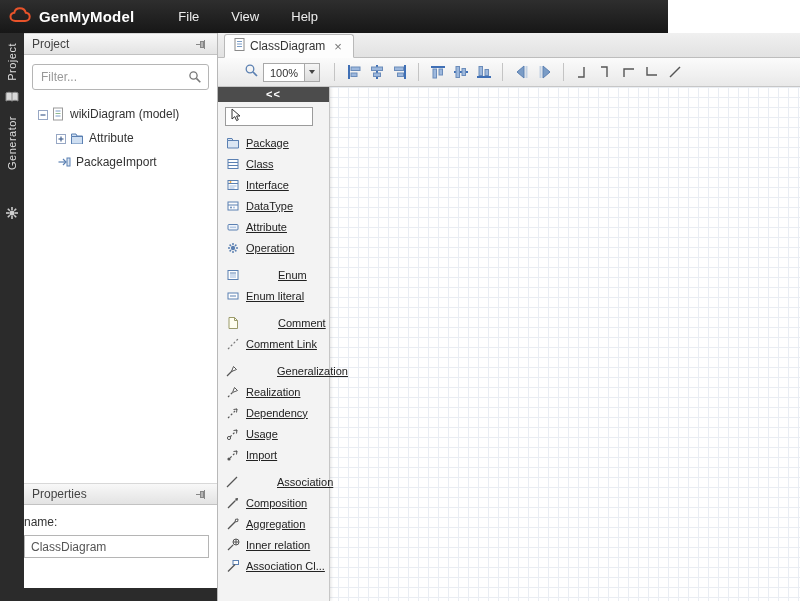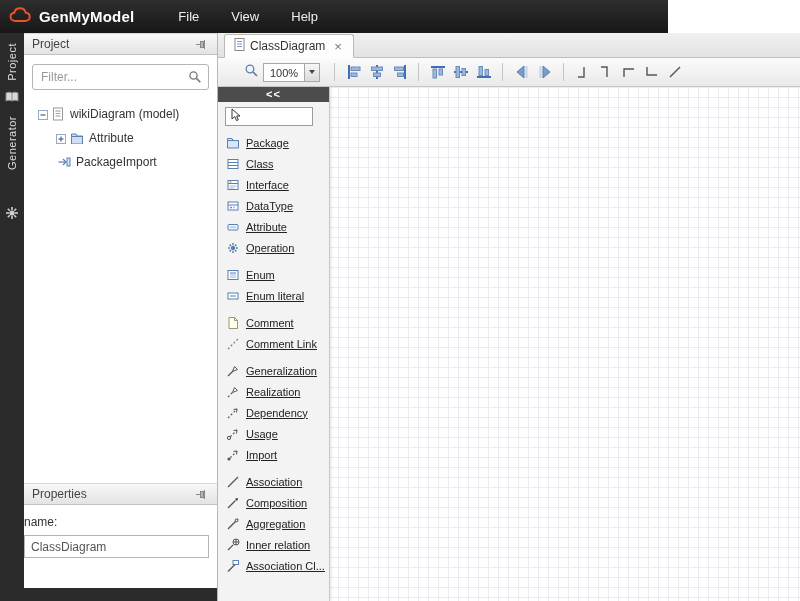--- a/index.html
+++ b/index.html
@@ -82,21 +82,21 @@
   
   .palette { position:absolute; top:0; left:0; width:112px; height:100%; background:#f3f3f3;
              border-right:1px solid #c6c6c6; box-shadow:1px 0 3px rgba(0,0,0,.12); }
   .pal-collapse { height:15px; background:#4c4c4c; color:#fff; font-size:11px; font-weight:bold;
                   text-align:center; line-height:14px; cursor:pointer; letter-spacing:1px; }
   .seltool { margin:5px 7px 6px 7px; width:88px; height:19px; background:#fff; border:1px solid #9b9b9b;
              display:flex; align-items:center; padding-left:3px; cursor:pointer; }
   .pitem { display:flex; align-items:center; height:21px; padding-left:7px; cursor:pointer; }
   .pitem .picon { width:15px; display:inline-flex; justify-content:center; }
   .pitem .plabel { margin-left:6px; font-size:11px; color:#222; white-space:nowrap;text-decoration:underline; }
-  .gstart { margin-top:6px; }
+  .gstart { margin-top:6px;gap:32px; }
 </style>
 </head>
 <body>
 
 <div class="app">
 
   <div class="topbar">
     <div class="logo">
       <span>
         <svg width="26" height="20" viewBox="0 0 26 20">

